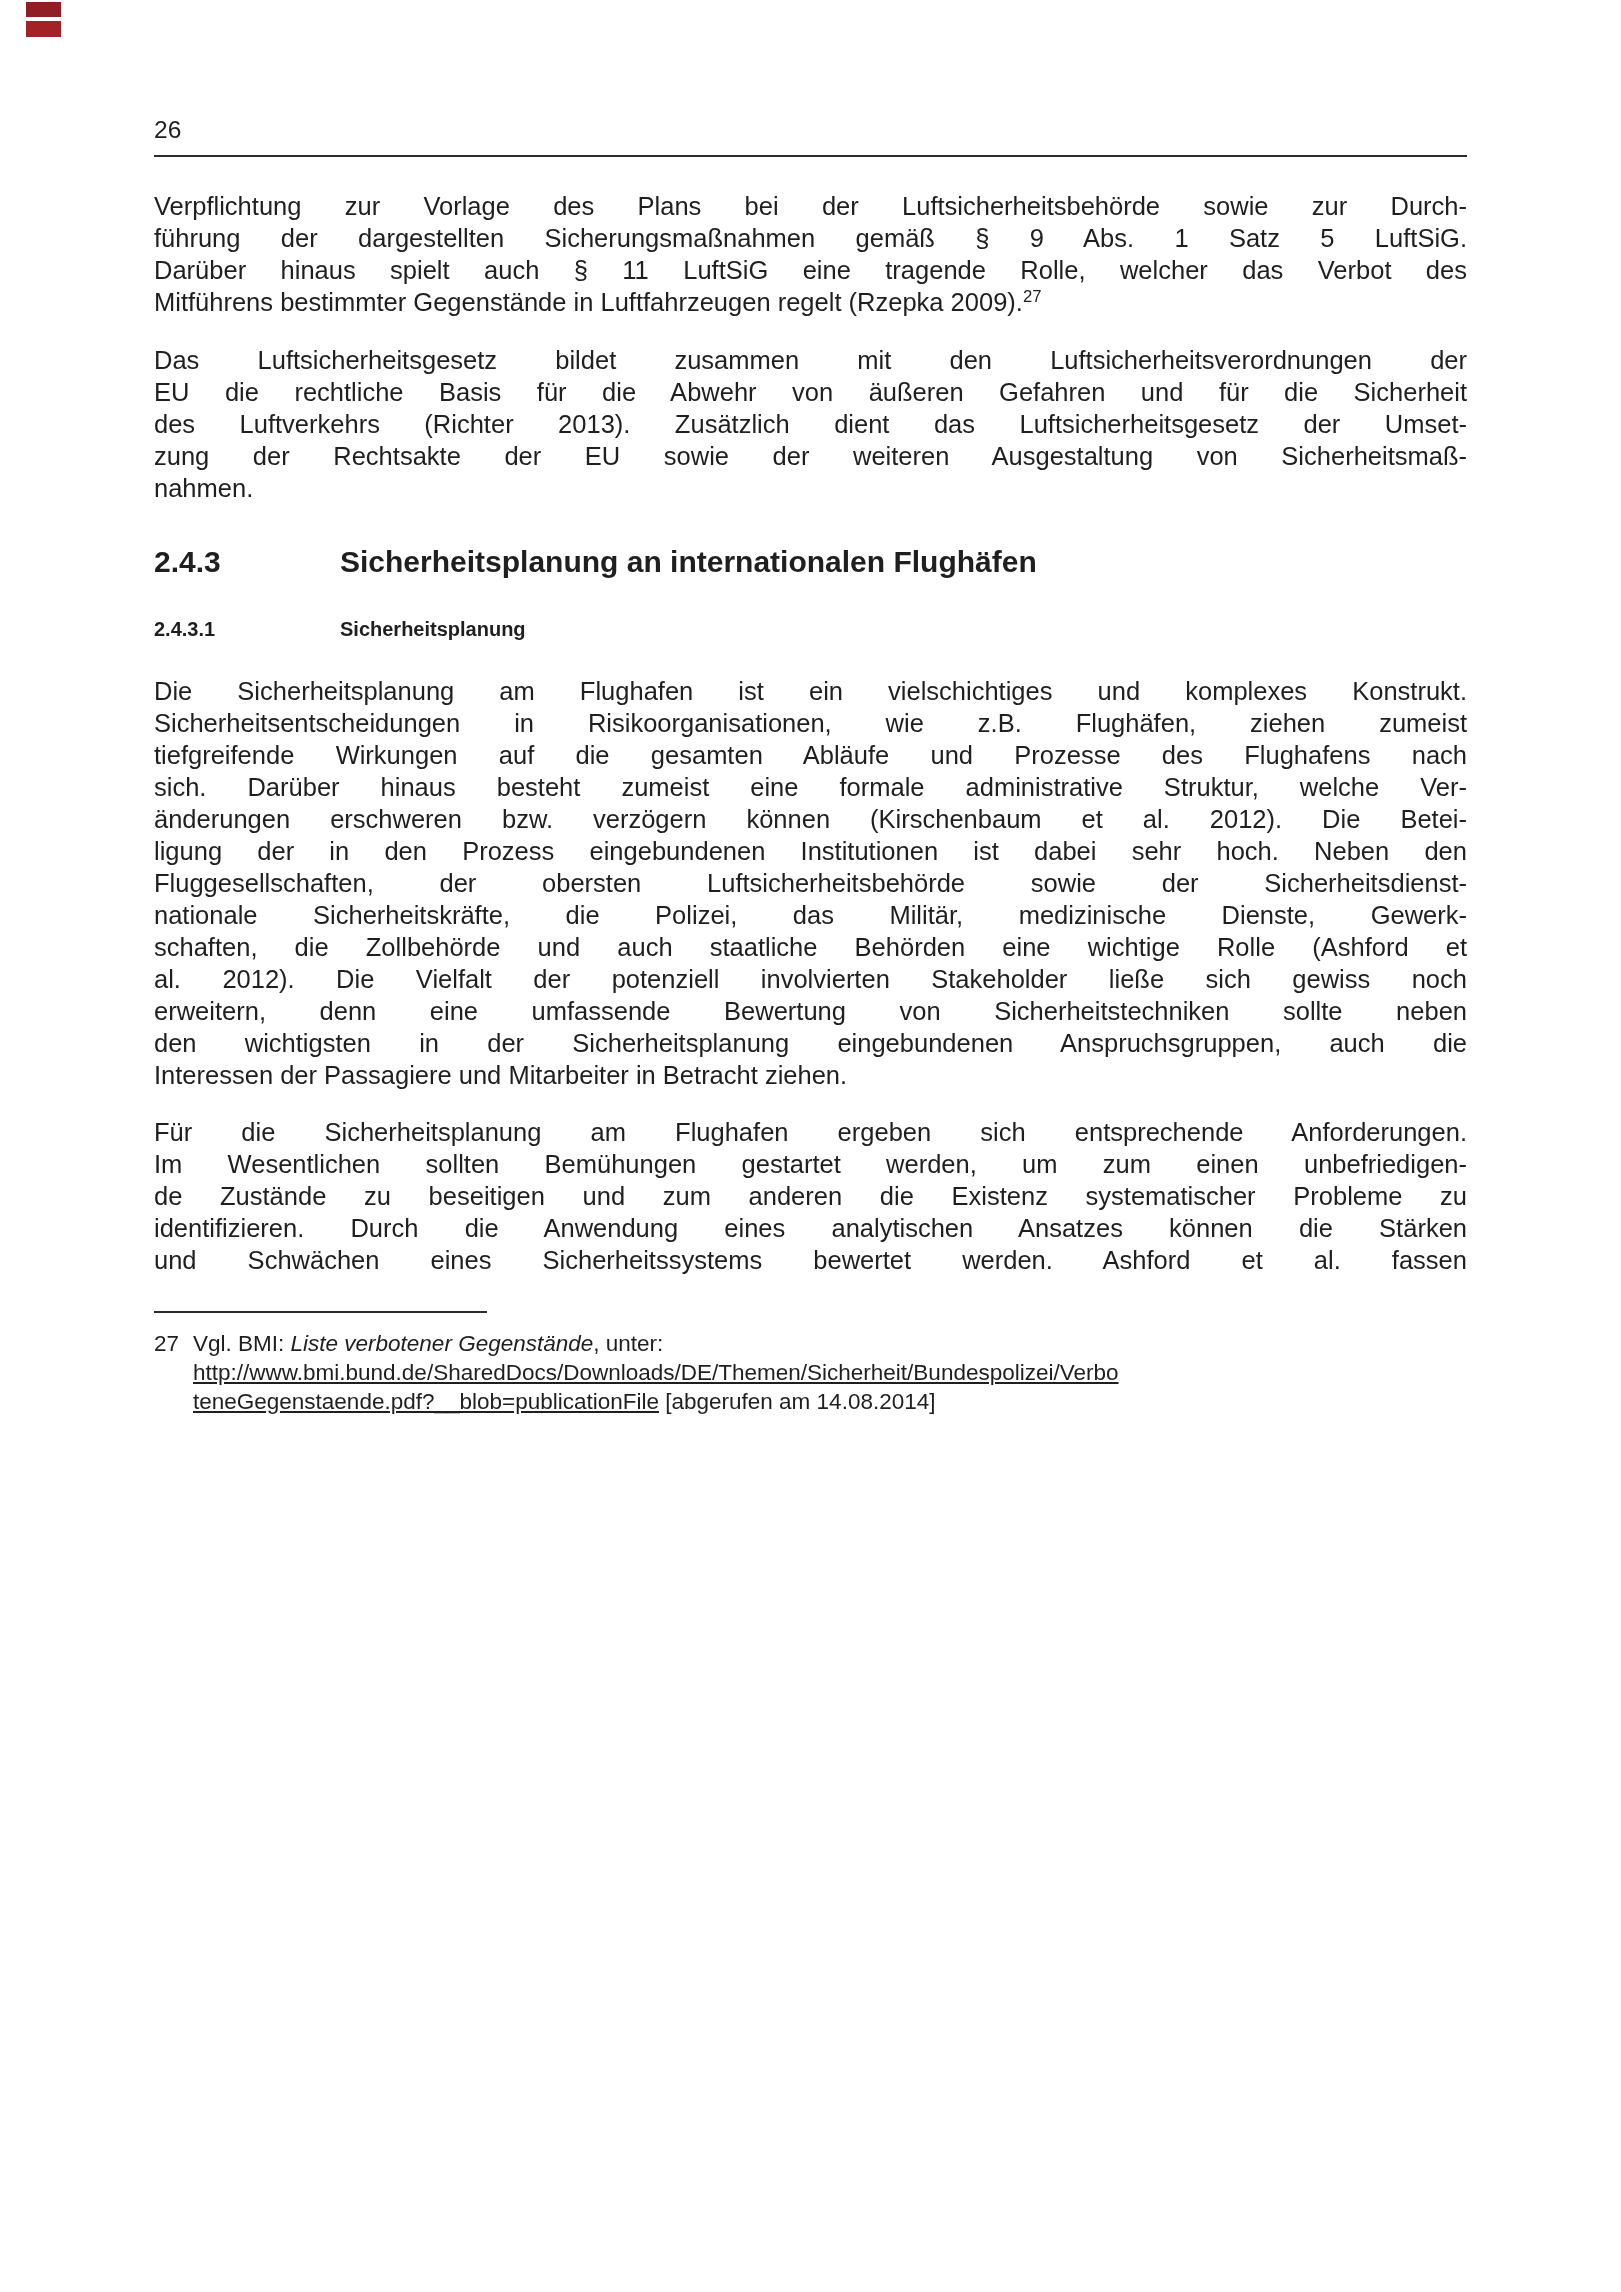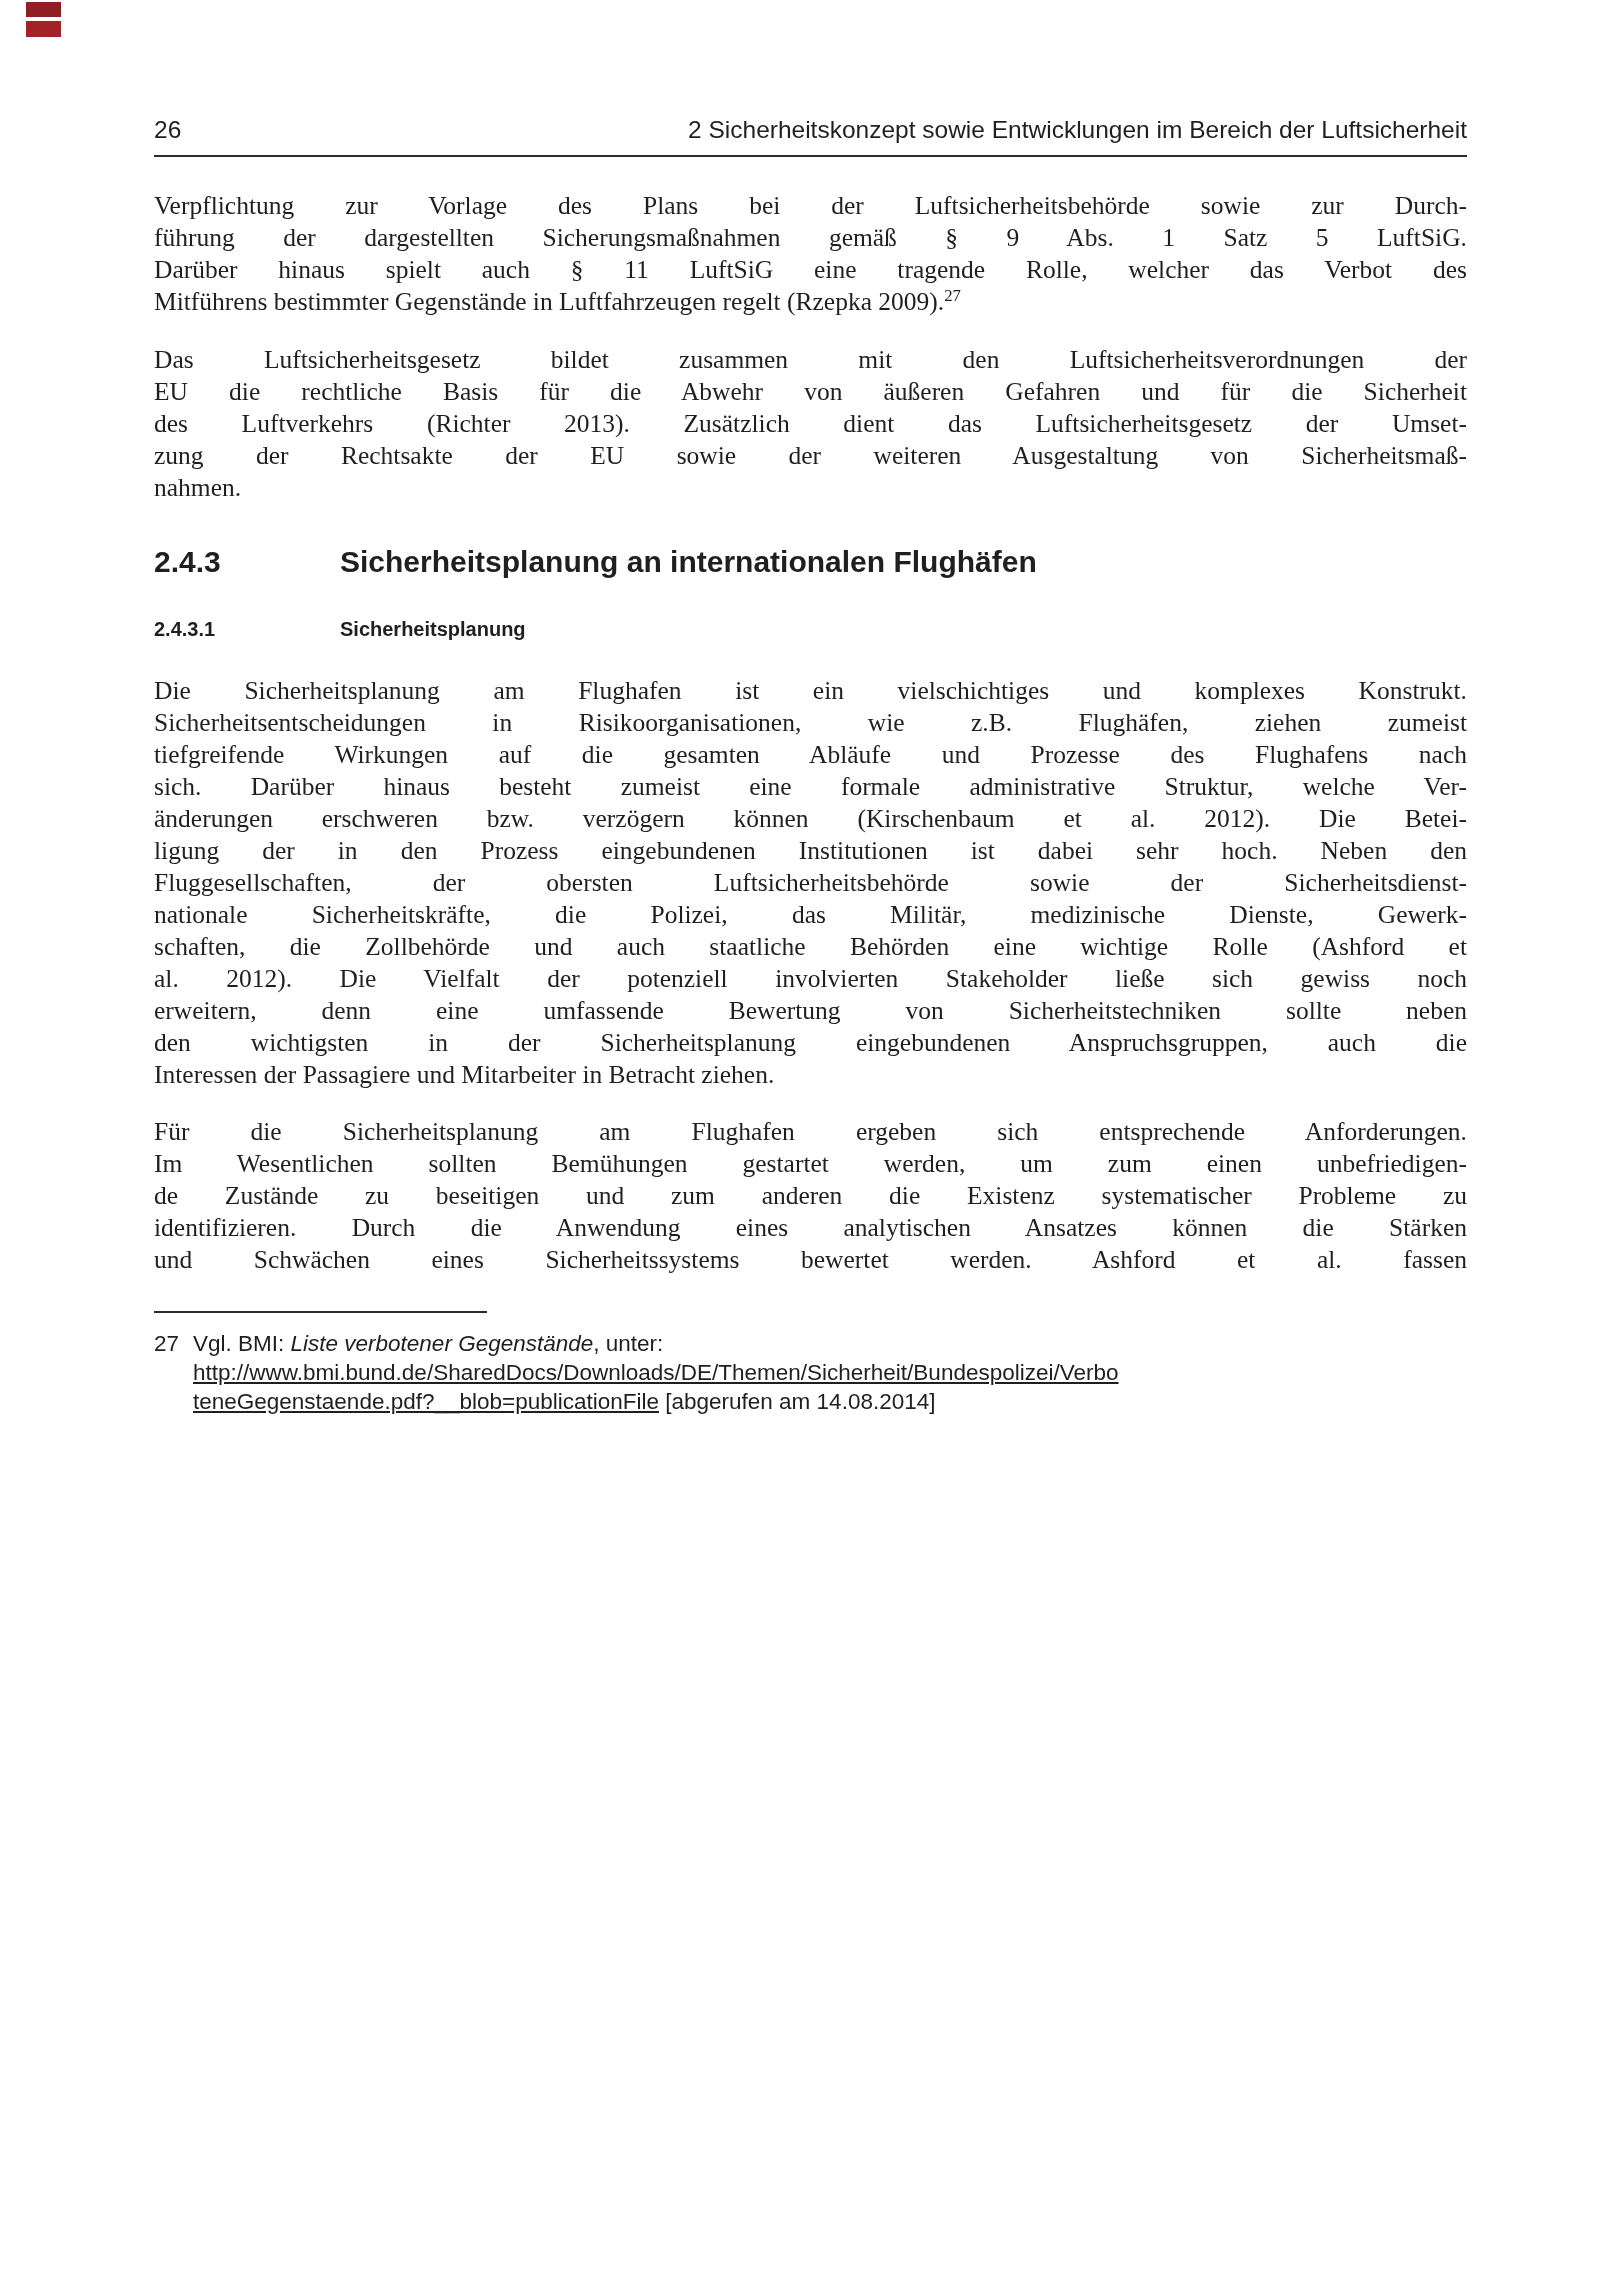--- a/index.html
+++ b/index.html
@@ -28,21 +28,21 @@
 
   .pagehead {
     display: flex;
     justify-content: space-between;
     font-size: 24.5px;
     line-height: 27.4px;
     padding-bottom: 11.8px;
     border-bottom: 2px solid #2b2b2b;
   }
 
-  .para { margin: 0 0 25.5px 0; font-family: Liberation Serif, serif; }
+  .para { margin: 0 0 25.5px 0; }
   .p1 { margin-top: 33px; }
 
   .line { font-size: 25.5px; line-height: 32px; }
   .just { text-align: justify; text-align-last: justify; text-justify: inter-word; }
   .lastline { text-align: left; }
 
   sup.fnref { font-size: 16.7px; vertical-align: super; line-height: 0; }
 
   .h1 { font-size: 30px; font-weight: bold; margin: 39px 0 0 0; line-height: 37px; }
   .h2 { font-size: 20px; font-weight: bold; margin: 33px 0 29px 0; line-height: 33px; }
@@ -66,21 +66,20 @@
 
 <div class="sheet">
 
   <div class="mark mark1" style="background: rgb(143, 31, 36);"></div>
   <div class="mark mark2" style="background: rgb(163, 34, 40);"></div>
 
   <div class="content">
 
     <header class="pagehead">
       <span class="pagenum">26</span>
-      <span class="runtitle">2 Sicherheitskonzept sowie Entwicklungen im Bereich der Luftsicherheit</span>
     </header>
 
     <section class="para p1">
       <div>
           <div class="line just">Verpflichtung zur Vorlage des Plans bei der Luftsicherheitsbehörde sowie zur Durch-</div>
           <div class="line just">führung der dargestellten Sicherungsmaßnahmen gemäß § 9 Abs. 1 Satz 5 LuftSiG.</div>
           <div class="line just">Darüber hinaus spielt auch § 11 LuftSiG eine tragende Rolle, welcher das Verbot des</div>
         </div>
       <div class="line lastline"><span>Mitführens bestimmter Gegenstände in Luftfahrzeugen regelt (Rzepka 2009).</span><sup class="fnref">27</sup></div>
     </section>

